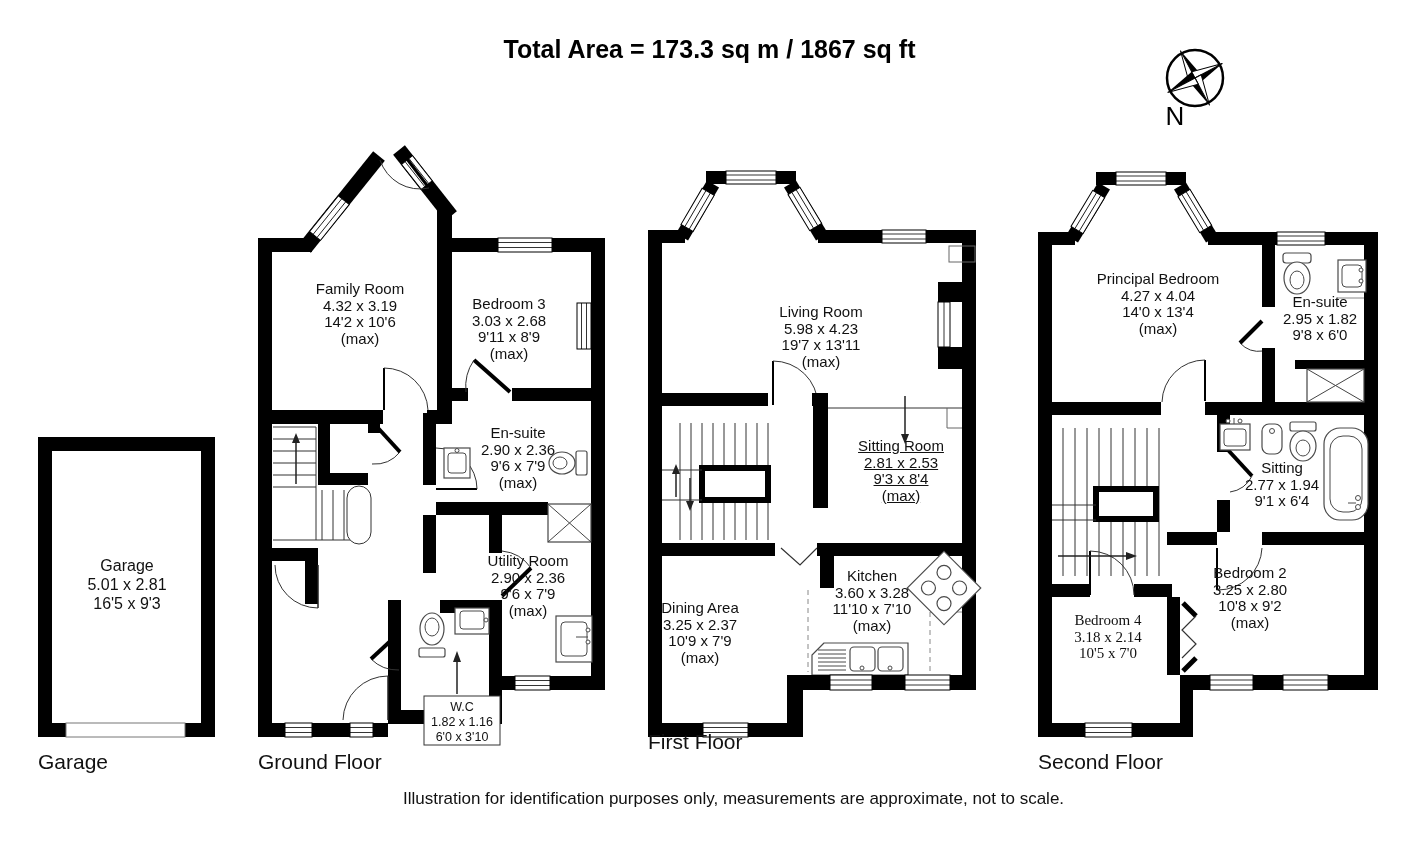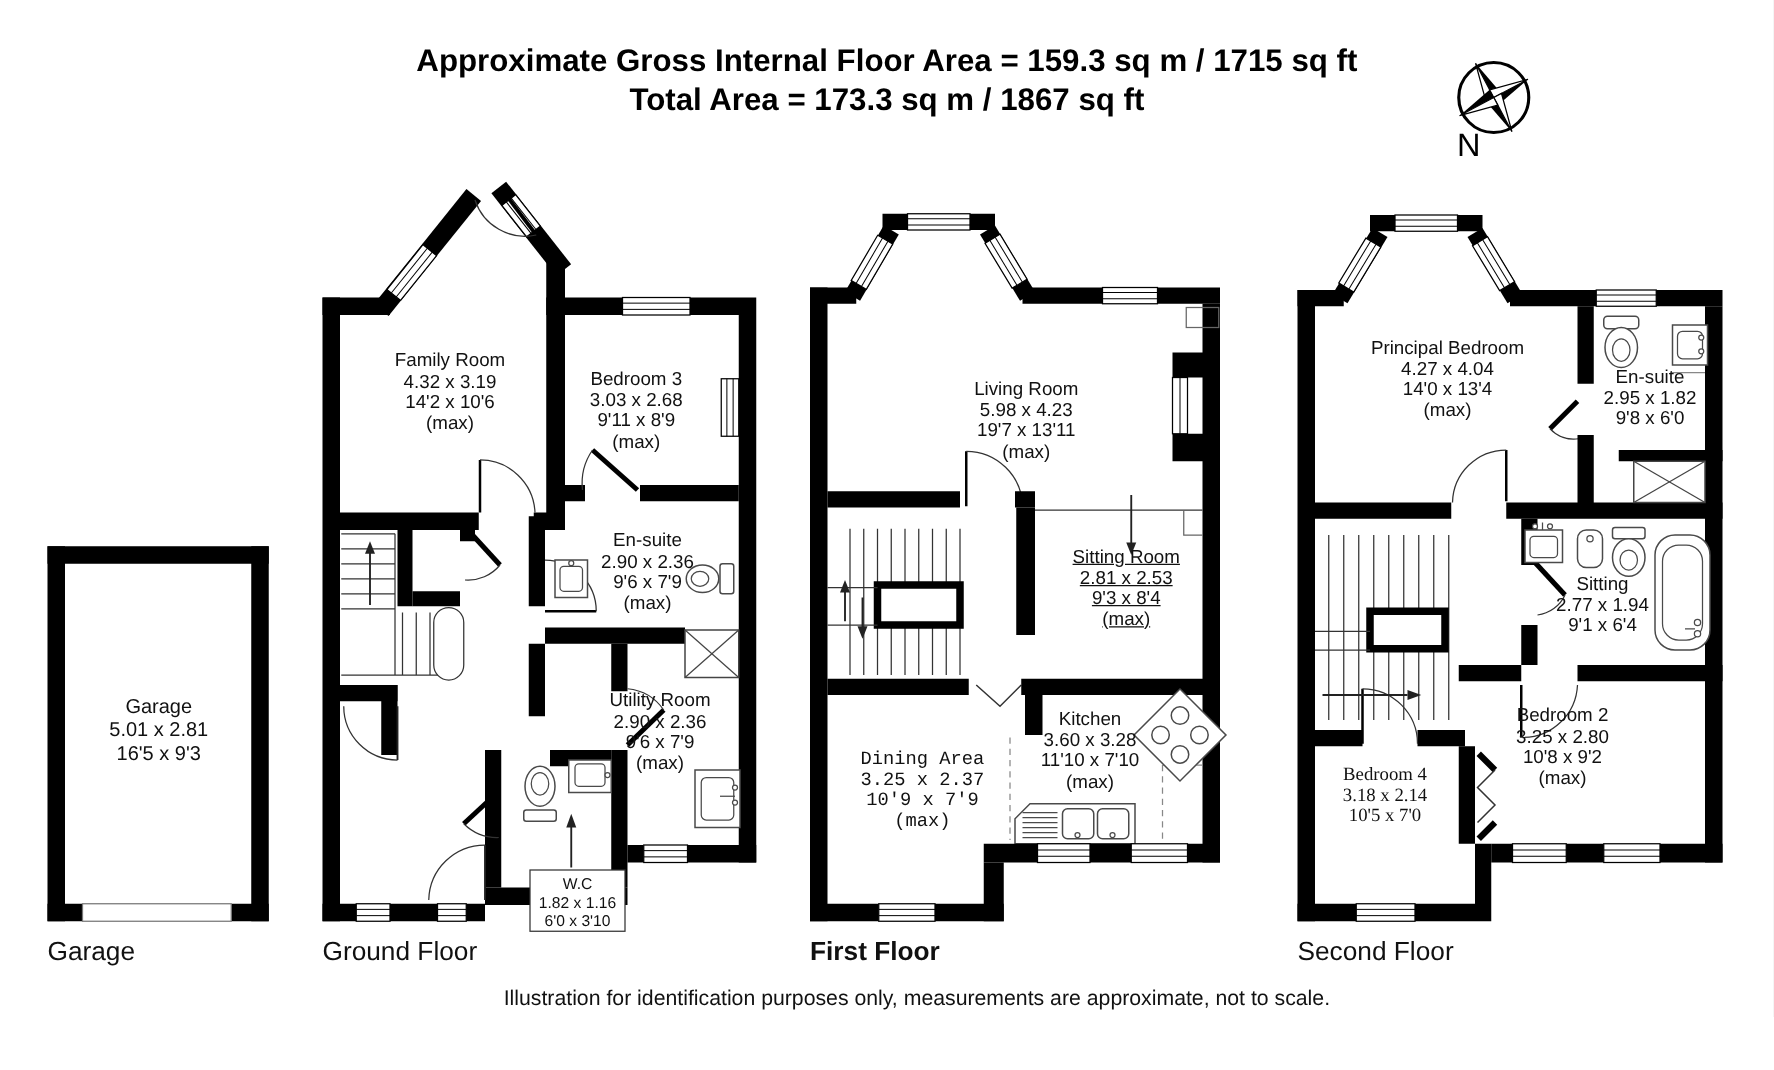--- a/index.html
+++ b/index.html
@@ -474,21 +474,20 @@
       <rect x="1324" y="428" width="44" height="92" rx="16" stroke-width="1.2"></rect>
       <rect x="1330" y="436" width="32" height="76" rx="13" stroke-width="1"></rect>
       <circle cx="1358" cy="498" r="2.5" stroke-width="1"></circle>
       <circle cx="1358" cy="507" r="2.5" stroke-width="1"></circle>
       <line x1="1348" y1="503" x2="1356" y2="503" stroke-width="1"></line>
     </g>
   </g>
 </svg>
 
   <div class="hdr">
-    <div>Approximate Gross Internal Floor Area  = 159.3 sq m  / 1715 sq ft</div>
     <div>Total Area  = 173.3 sq m  / 1867 sq ft</div>
   </div>
 
   <div class="north">N</div>
 
   <div class="room-label big" style="left:127px;top:556px;">
     <div>Garage</div>
       <div>5.01 x 2.81</div>
       <div>16'5 x 9'3</div>
   </div>
@@ -528,21 +527,21 @@
       <div>5.98 x 4.23</div>
       <div>19'7 x 13'11</div>
       <div>(max)</div>
   </div>
   <div class="room-label" style="left:901px;top:438px;text-decoration:underline;">
     <div>Sitting Room</div>
       <div>2.81 x 2.53</div>
       <div>9'3 x 8'4</div>
       <div>(max)</div>
   </div>
-  <div class="room-label" style="left:738px;top:600px;font-family:Liberation Mono, monospace;">
+  <div class="room-label" style="left:700px;top:600px;">
     <div>Dining Area</div>
       <div>3.25 x 2.37</div>
       <div>10'9 x 7'9</div>
       <div>(max)</div>
   </div>
   <div class="room-label" style="left:872px;top:568px;">
     <div>Kitchen</div>
       <div>3.60 x 3.28</div>
       <div>11'10 x 7'10</div>
       <div>(max)</div>
@@ -571,18 +570,18 @@
       <div>(max)</div>
   </div>
   <div class="room-label" style="left:1108px;top:612px;font-family:Liberation Serif, serif;">
     <div>Bedroom 4</div>
       <div>3.18 x 2.14</div>
       <div>10'5 x 7'0</div>
   </div>
 
   <div class="floor-title" style="left:38px;top:750px;">Garage</div>
   <div class="floor-title" style="left:258px;top:750px;">Ground Floor</div>
-  <div class="floor-title" style="left:648px;top:750px;font-weight:bold;">First Floor</div>
+  <div class="floor-title" style="left:648px;top:730px;">First Floor</div>
   <div class="floor-title" style="left:1038px;top:750px;">Second Floor</div>
 
   <div class="footer">Illustration for identification purposes only, measurements are approximate, not to scale.</div>
 
 </div>
 
 </body></html>

